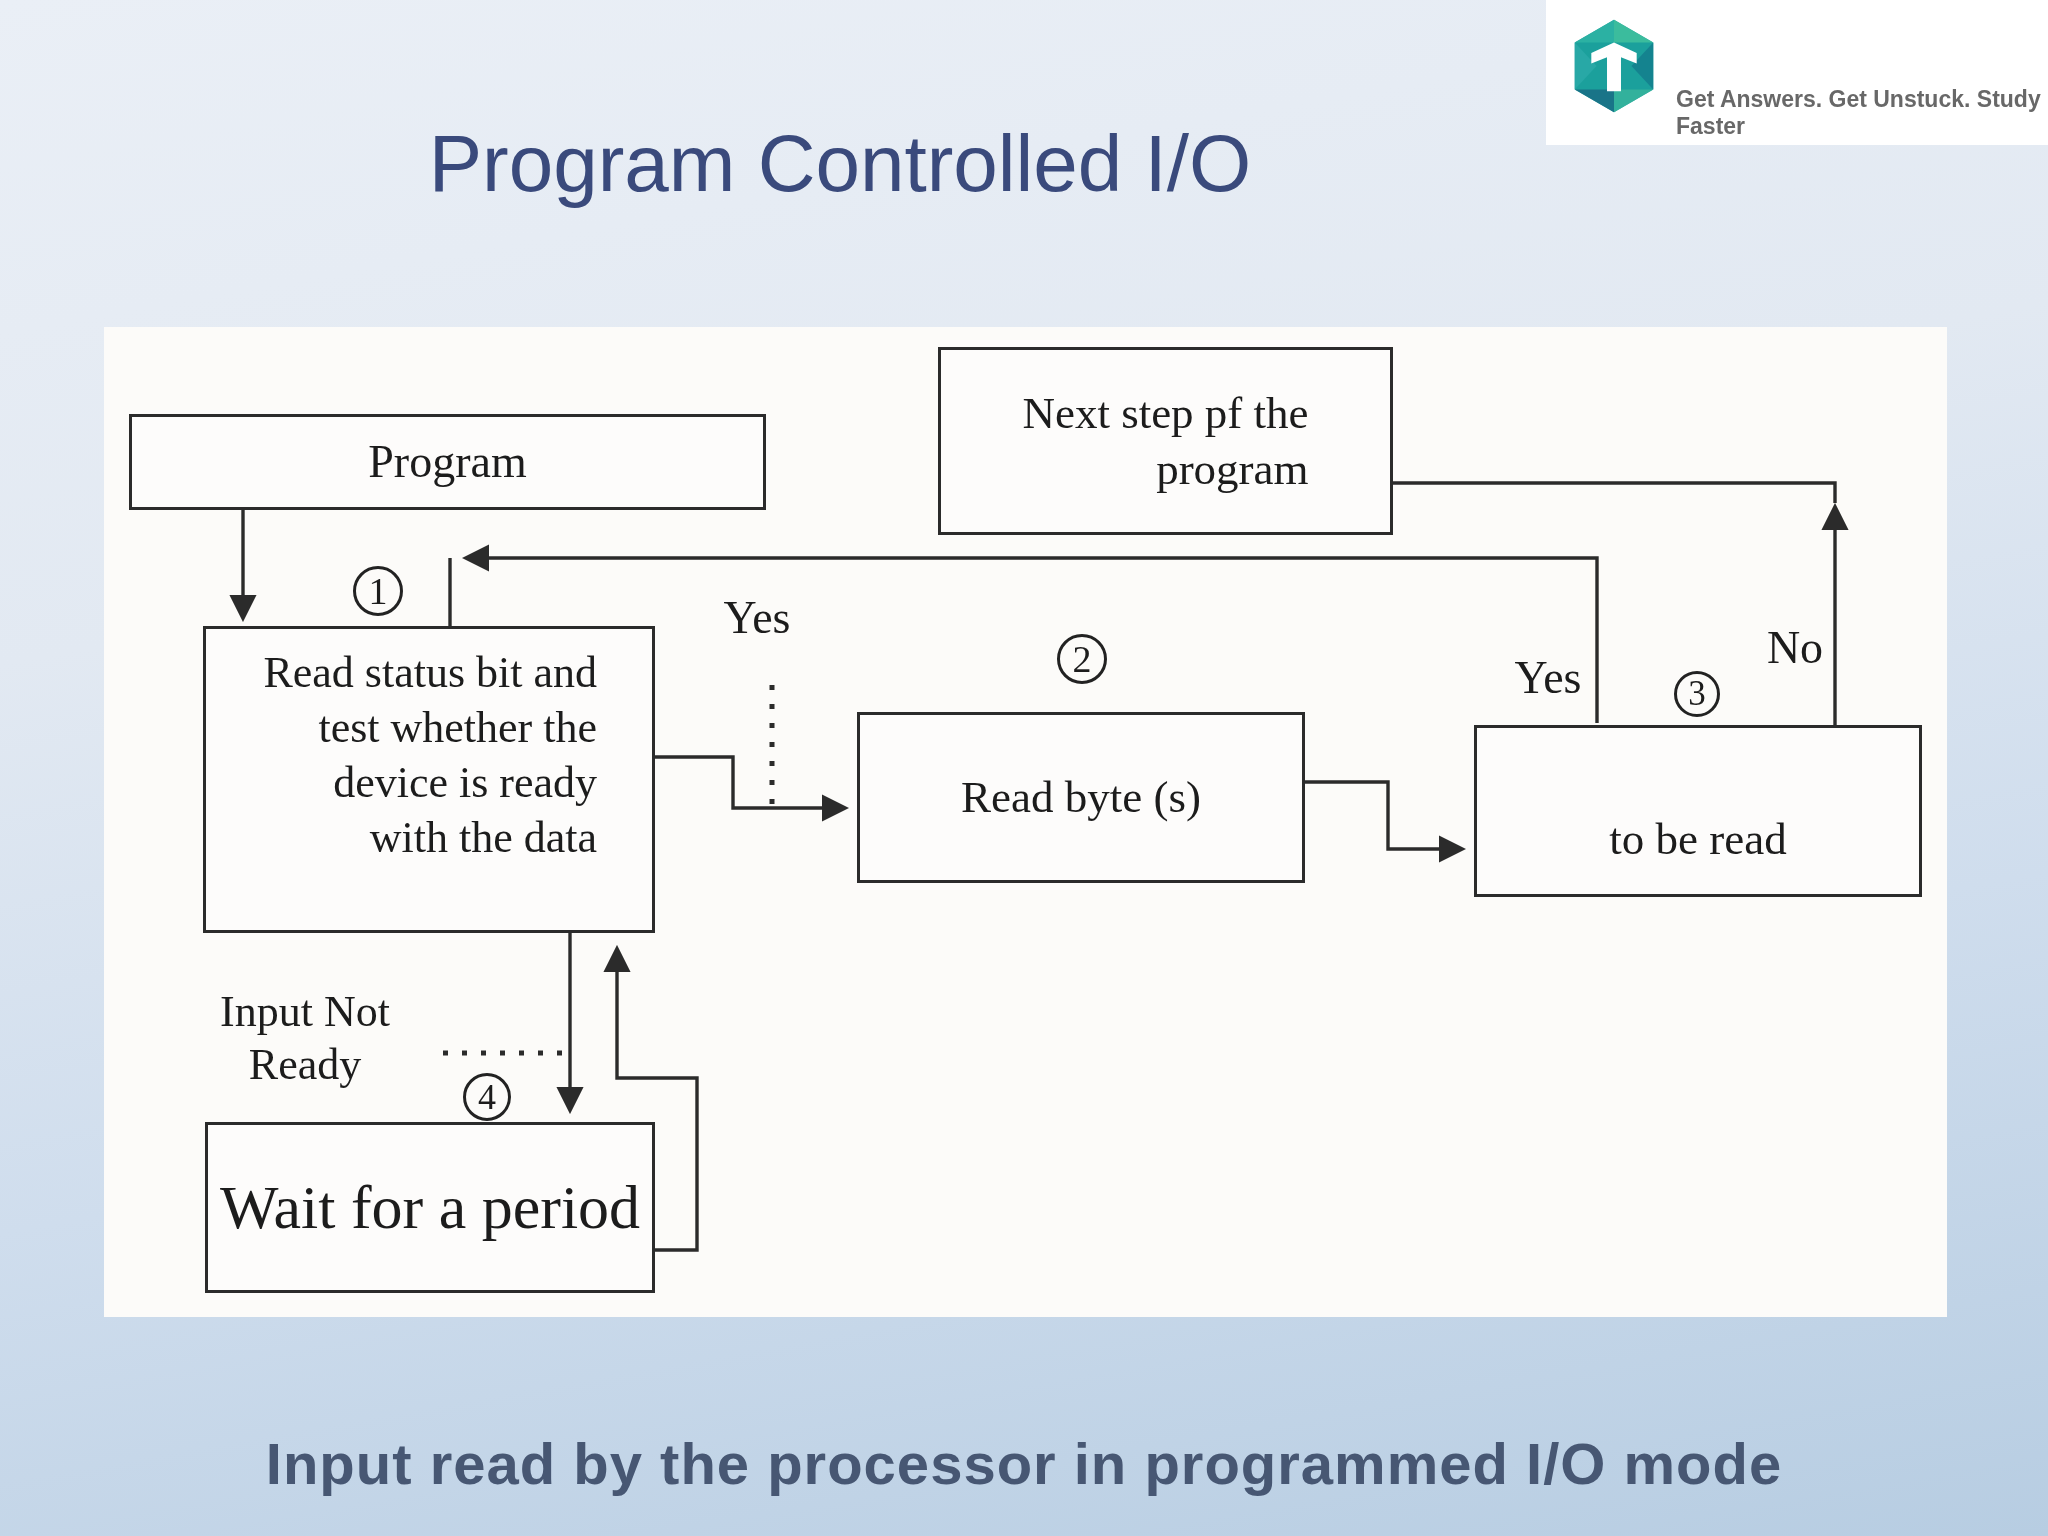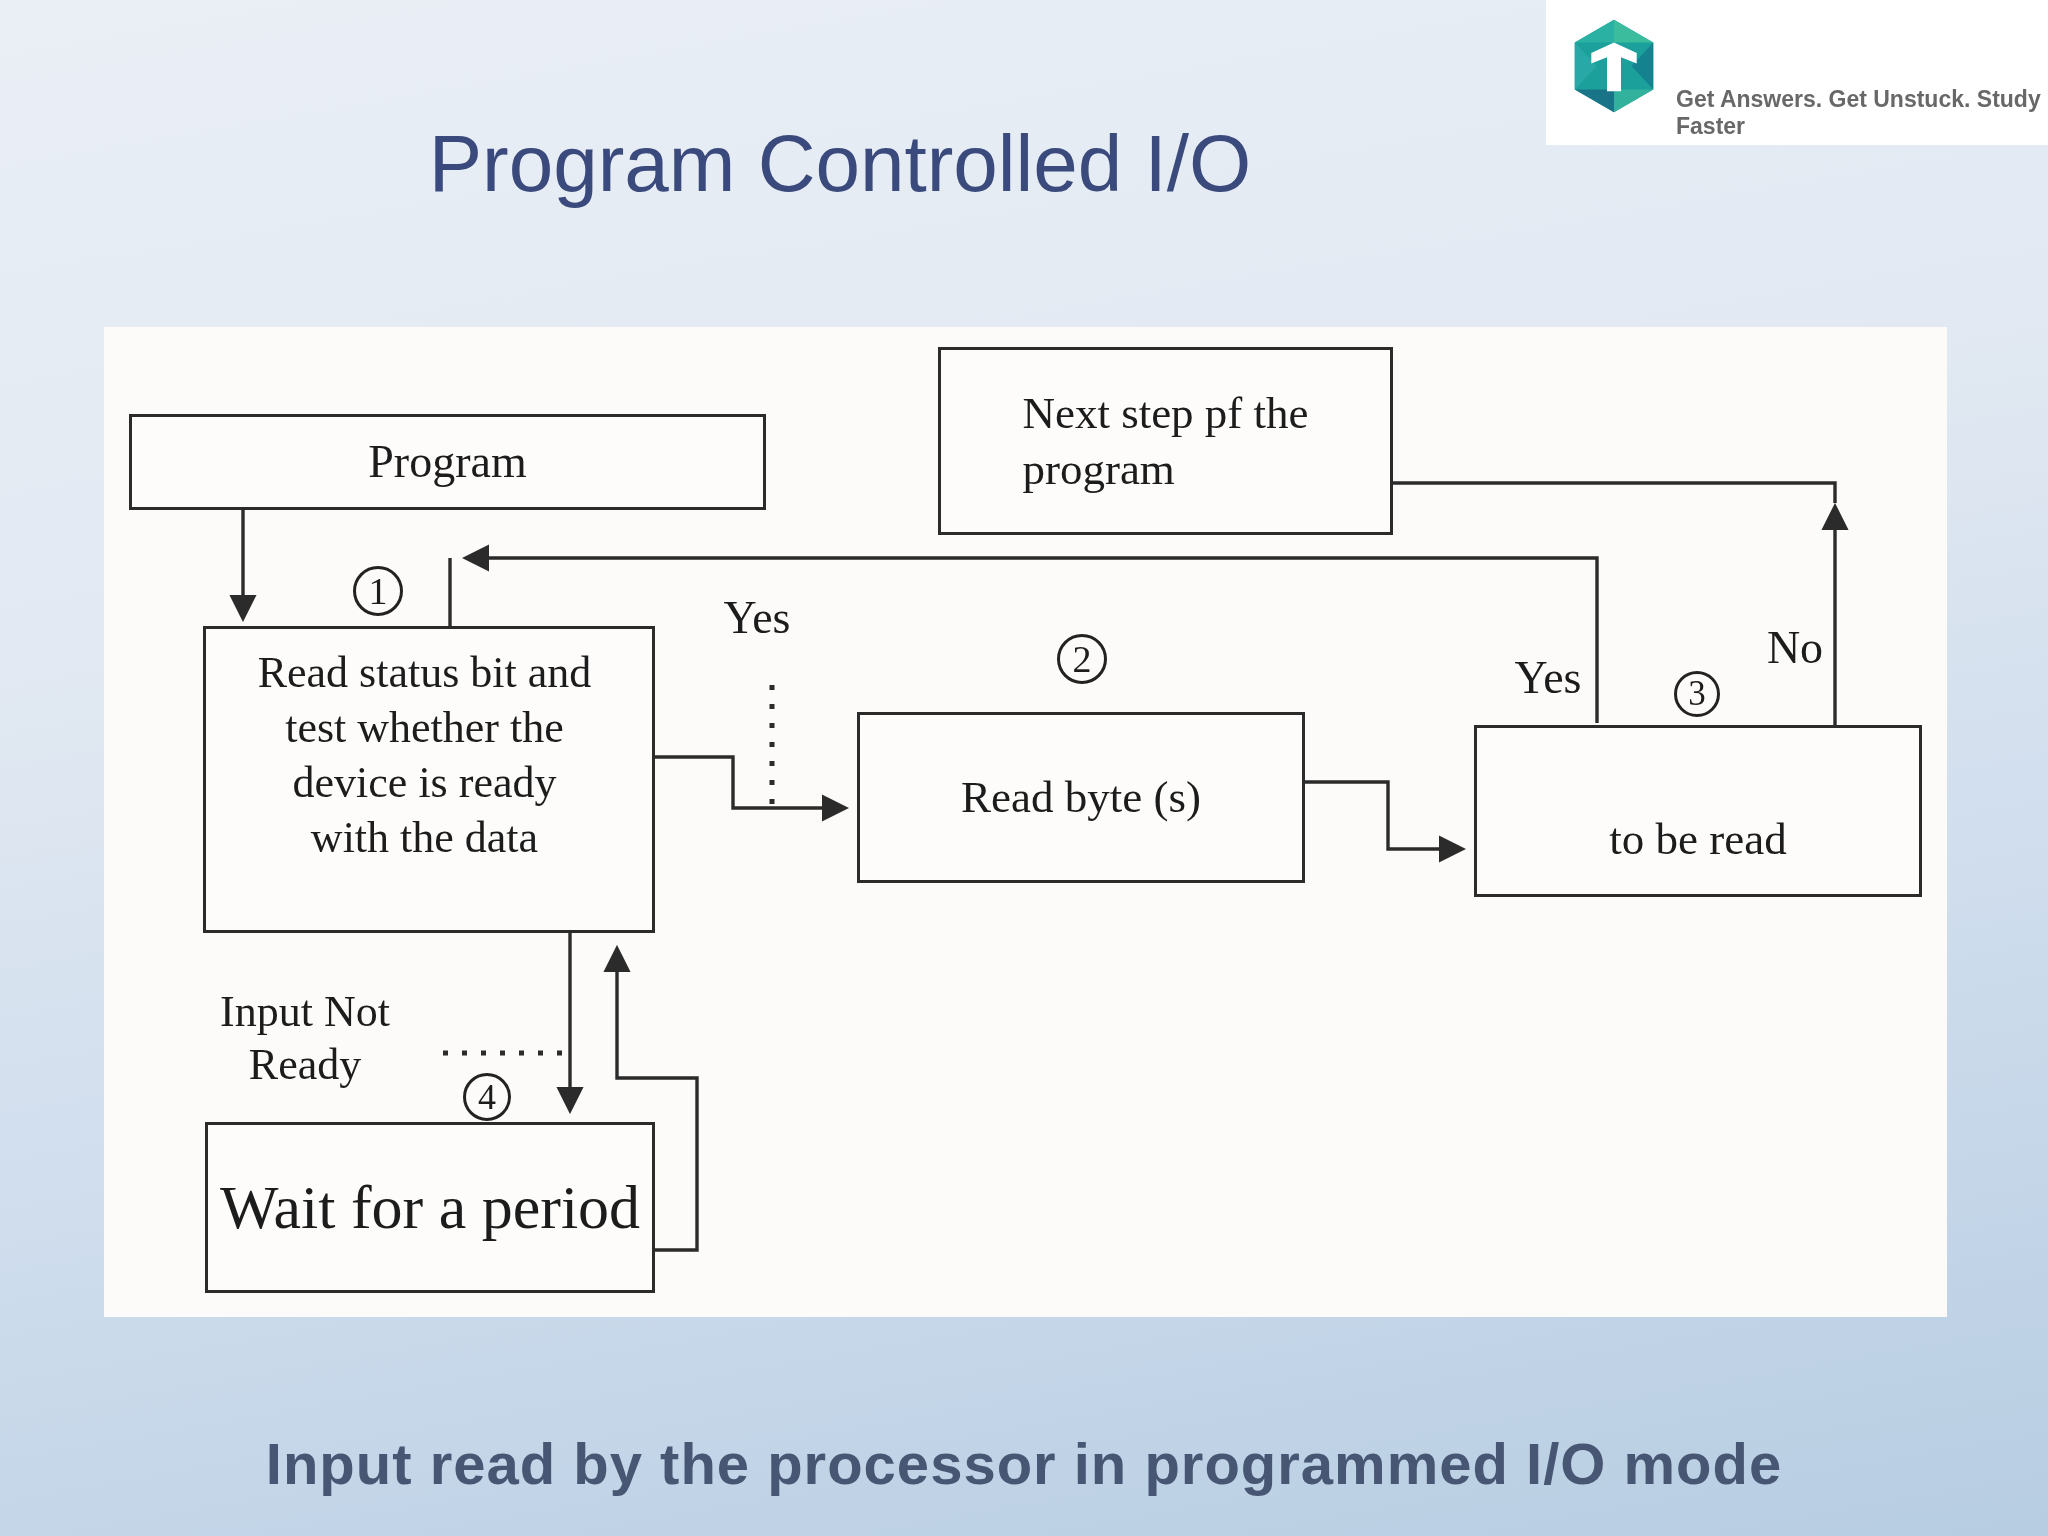--- a/index.html
+++ b/index.html
@@ -17,25 +17,25 @@
   .slide-title{position:absolute;left:0;top:118px;width:1640px;text-align:center;
     font-size:80px;color:#3a4a7c;font-weight:400;margin-left:20px;}
   .slide-caption{position:absolute;left:0;top:1412px;width:2048px;text-align:center;
     font-size:58px;color:#475773;font-weight:700;letter-spacing:1px;margin-top:18px;}
   
   .panel{position:absolute;left:104px;top:327px;width:1843px;height:990px;background:#fcfbf9;}
   .connector-layer{position:absolute;left:0;top:0;width:2048px;height:1536px;pointer-events:none;}
   
   .fbox{position:absolute;box-sizing:border-box;border:3px solid #2b2b2b;background:#fdfcfb;
     font-family:"Liberation Serif","DejaVu Serif",serif;color:#1c1c1c;
-    display:flex;align-items:center;justify-content:center;text-align:left;line-height:1.25;}
+    display:flex;align-items:center;justify-content:center;text-align:right;line-height:1.25;}
   .fbox.program{left:129px;top:414px;width:637px;height:96px;font-size:46px;}
   .fbox.next-step{left:938px;top:347px;width:455px;height:188px;font-size:45px;}
   .fbox.read-status{left:203px;top:626px;width:452px;height:307px;font-size:44px;
-    justify-content:flex-start;align-items:flex-start;text-align:center;padding:16px 10px 0 46px;}
+    justify-content:flex-start;align-items:flex-start;text-align:right;padding:16px 10px 0 46px;}
   .fbox.read-status .wrap{width:345px;}
   .fbox.read-byte{left:857px;top:712px;width:448px;height:171px;font-size:45px;}
   .fbox.test-more{left:1474px;top:725px;width:448px;height:172px;font-size:45px;}
   .fbox.wait{left:205px;top:1122px;width:450px;height:171px;font-size:62px;}
   
   .step{position:absolute;box-sizing:border-box;border:3px solid #222;border-radius:50%;
     font-family:"Liberation Serif","DejaVu Serif",serif;color:#1c1c1c;
     display:flex;align-items:center;justify-content:center;background:transparent;}
   .step.s1{left:353px;top:566px;width:50px;height:50px;font-size:38px;}
   .step.s2{left:1057px;top:634px;width:50px;height:50px;font-size:38px;}

